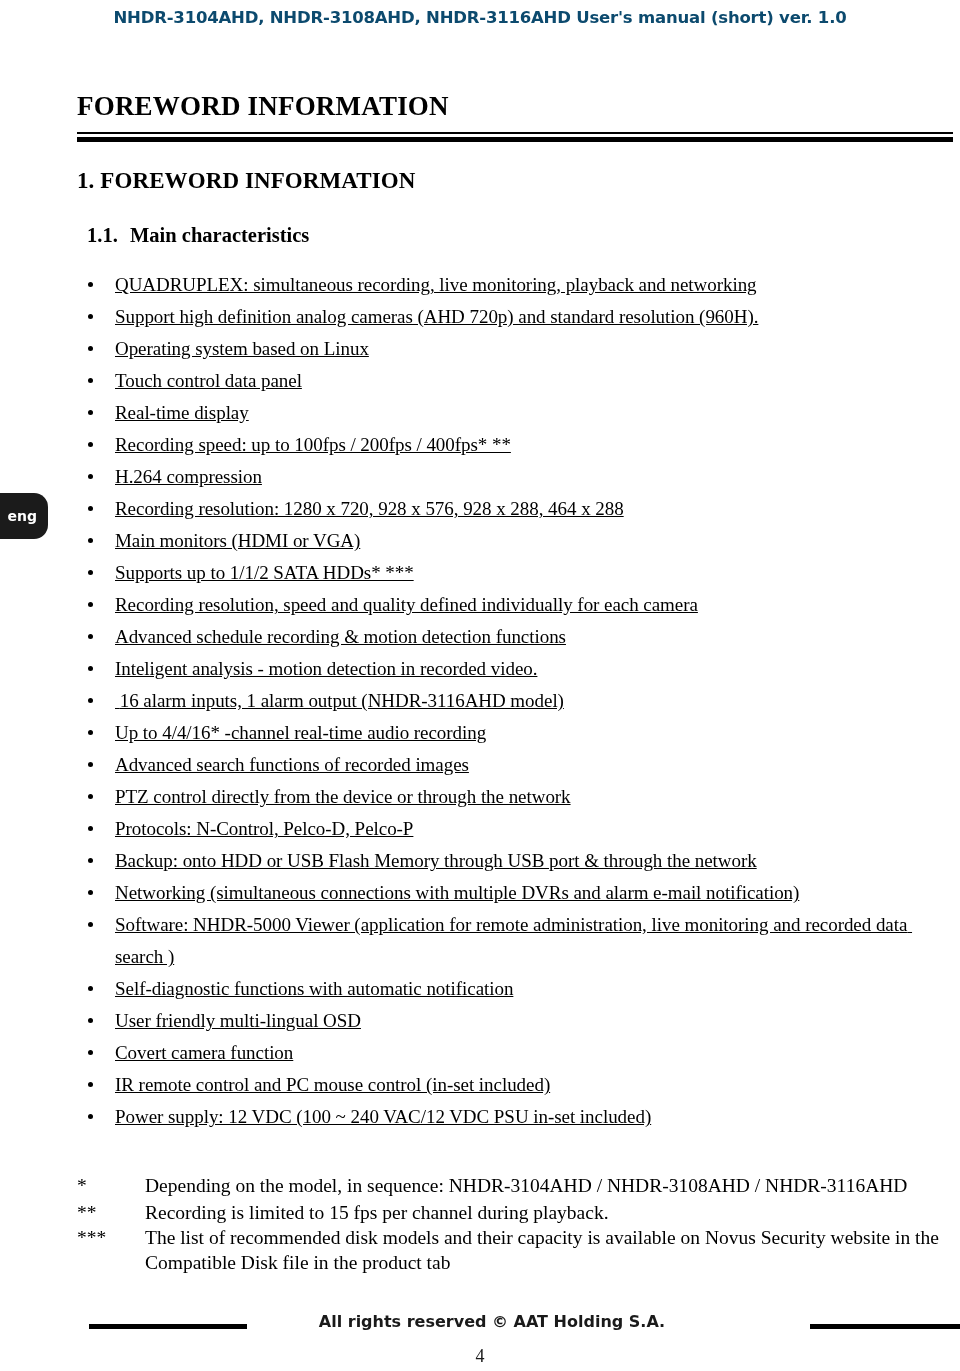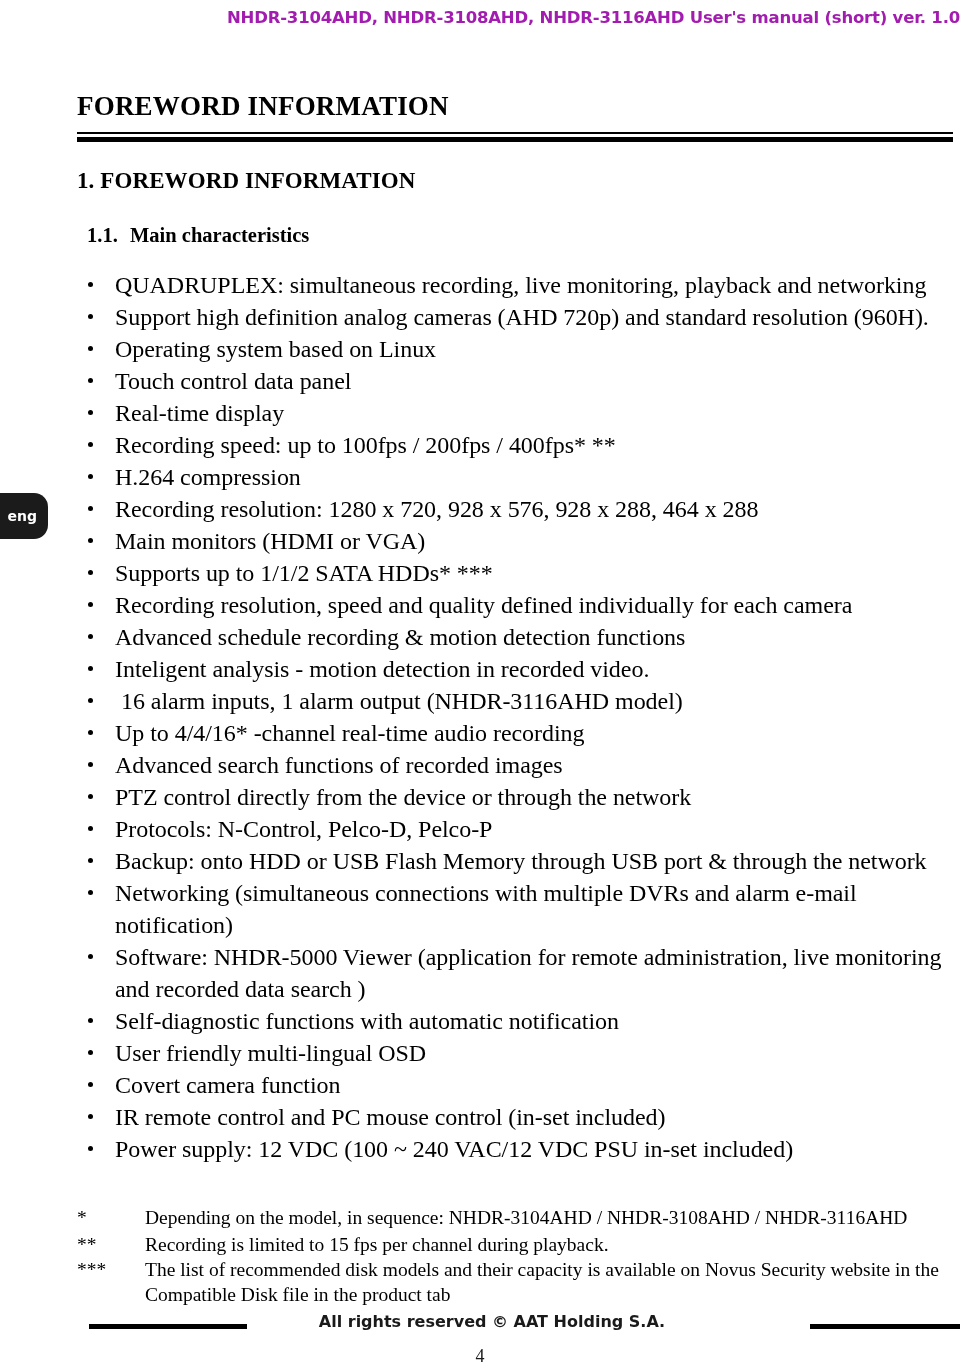--- a/index.html
+++ b/index.html
@@ -15,26 +15,26 @@
     color: #000000;
     overflow: hidden;
   }
 
   
   .page-header {
     position: absolute;
     top: 8px;
     left: 0;
     width: 960px;
-    text-align: right;
+    text-align: center;
     font-family: "DejaVu Sans", "Liberation Sans", sans-serif;
     font-size: 16.5px;
     font-weight: 700;
     letter-spacing: -0.2px;
-    color: #a21caf;
+    color: #0c4a6e;
   }
 
   
   .lang-tab {
     position: absolute;
     left: -14px;
     top: 493px;
     width: 62px;
     height: 46px;
     background: #1b1b1b;
@@ -105,23 +105,24 @@
   .feature-list {
     margin: 0;
     padding: 0;
     list-style: none;
     margin-top: 22px;
   }
   .feature-list li {
     position: relative;
     padding-left: 38px;
     margin-left: 0;
-    font-size: 24px;
+    font-size: 19px;
     line-height: 32px;
     letter-spacing: -0.05px;
+    text-decoration: underline;
   }
   .feature-list li .bullet-dot {
     position: absolute;
     left: 11px;
     top: 13px;
     width: 5px;
     height: 5px;
     border-radius: 50%;
     background: #000;
   }

